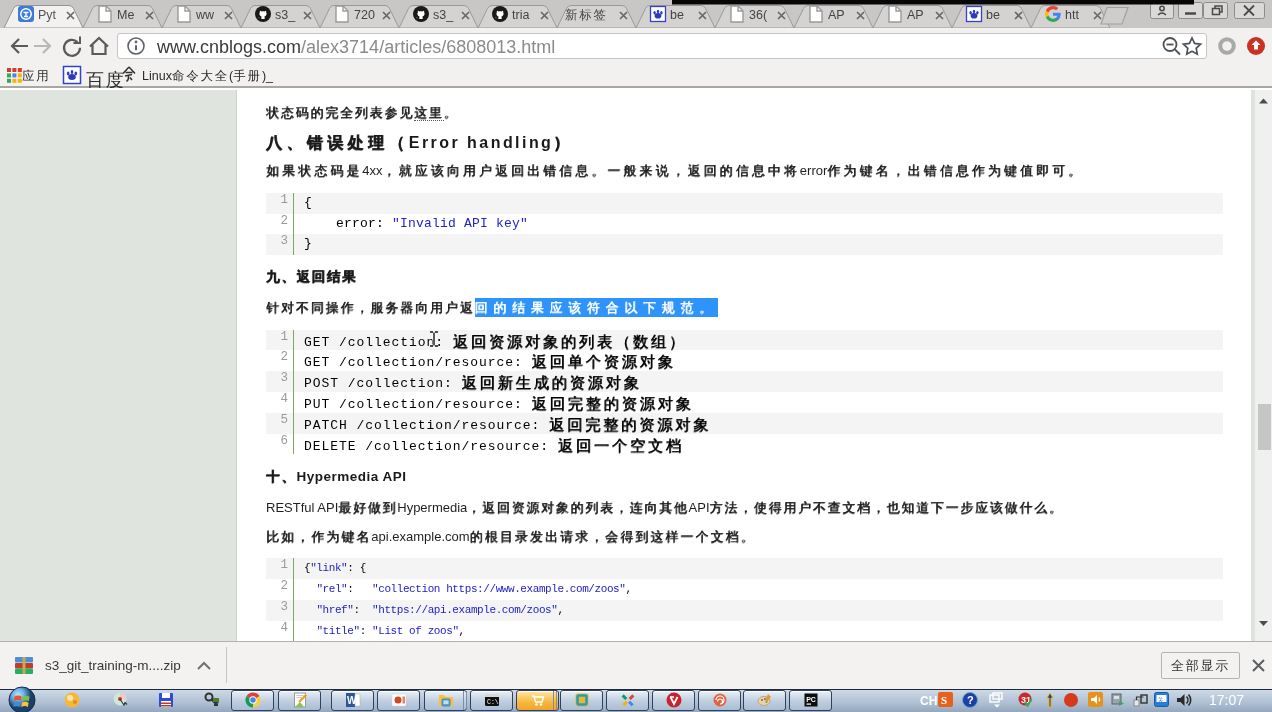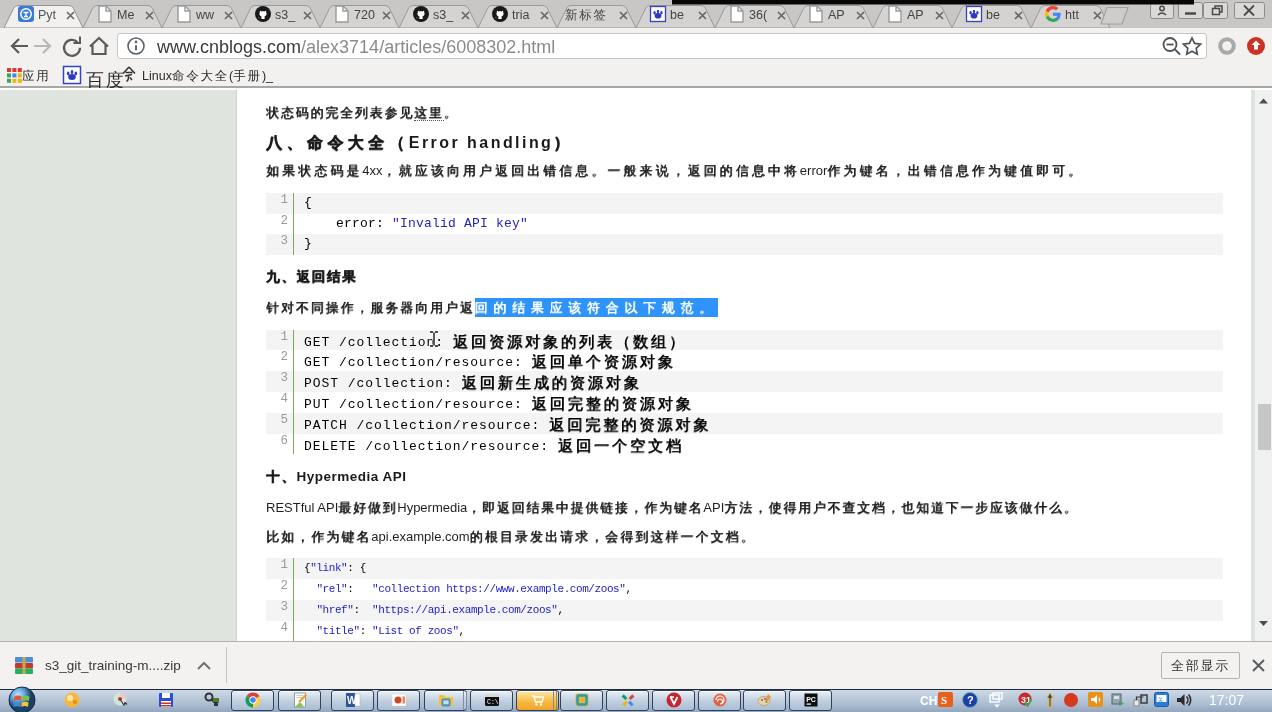--- a/index.html
+++ b/index.html
@@ -230,21 +230,21 @@
       <path d="M19,12.2 v5" stroke-width="2"></path>
       <circle cx="19" cy="9" r="0.6" fill="#5f6368"></circle>
     </g>
 <g stroke="#4e5256" stroke-width="1.8" fill="none">
       <circle cx="1053" cy="11.5" r="6.5"></circle>
       <path d="M1049.5,11.5 h7"></path>
       <path d="M1058,16.5 l5,5"></path>
     </g>
 <path d="M1075,5 l2.6,5.4 6,0.8 -4.4,4.1 1.1,5.9 -5.3,-2.9 -5.3,2.9 1.1,-5.9 -4.4,-4.1 6,-0.8 z" fill="none" stroke="#4e5256" stroke-width="1.7"></path>
 </svg>
-<div class="abs urltext" style="left:157px;top:37px">www.cnblogs.com<span class="urlgrey">/alex3714/articles/6008302.html</span></div>
+<div class="abs urltext" style="left:157px;top:37px">www.cnblogs.com<span class="urlgrey">/alex3714/articles/6808013.html</span></div>
 <svg class="abs" style="left:1215px;top:36px" width="57" height="22" xmlns="http://www.w3.org/2000/svg">
 <circle cx="12" cy="10" r="6.8" fill="none" stroke="#a9a9a9" stroke-width="4"></circle>
 <circle cx="41" cy="10" r="9" fill="#ca3225"></circle>
     <path d="M41,4.5 l4.5,4.5 h-2.5 v4.5 h-4 v-4.5 h-2.5 z" fill="#fff"></path>
 </svg>
 <div class="abs" id="bookmarks"></div>
 <svg class="abs" style="left:0;top:62px" width="300" height="26" xmlns="http://www.w3.org/2000/svg">
 <rect x="7.0" y="6.0" width="4" height="4" fill="#d93a2b"></rect>
 <rect x="12.4" y="6.0" width="4" height="4" fill="#d93a2b"></rect>
 <rect x="17.8" y="6.0" width="4" height="4" fill="#d93a2b"></rect>
@@ -264,21 +264,21 @@
 <g transform="translate(121,4)" stroke="#333" stroke-width="1.5" fill="none">
       <path d="M8,1 L2,7.5 M8,1 L14,7.5 M4.5,6.5 h7 M4,10 l7,-1.5 M7.5,10 q0.5,3.5 -2,5.5 M9,11.5 l2,2.5"></path>
     </g>
 </svg>
 <div class="abs" style="left:22px;top:68px;font-size:12.5px;color:#2a2a2a;letter-spacing:1.8px">应用</div>
 <div class="abs" style="left:86px;top:68px;font-size:18px;color:#2a2a2a;letter-spacing:1.8px">百度</div>
 <div class="abs" style="left:142px;top:68px;font-size:12.5px;color:#2a2a2a">Linux<span style="letter-spacing:1.8px">命令大全</span>(<span style="letter-spacing:1.8px">手册</span>)_</div>
 <div class="abs" id="content"></div>
 <div class="abs" id="sidebar"></div>
 <div class="abs btxt" style="left:266px;top:104px"><span class="k18">状态码的完全列表参见<span class="dotl">这里</span>。</span></div>
-<div class="abs hd1" style="left:266px;top:132.5px"><span class="hk1">八、命令大全（</span><span class="hl1">Error handling</span><span class="hk1">）</span></div>
+<div class="abs hd1" style="left:266px;top:132.5px"><span class="hk1">八、错误处理（</span><span class="hl1">Error handling</span><span class="hk1">）</span></div>
 <div class="abs btxt" style="left:266px;top:162px"><span class="k28">如果状态码是</span>4xx<span class="k28">，就应该向用户返回出错信息。一般来说，返回的信息中将</span>error<span class="k28">作为键名，出错信息作为键值即可。</span></div>
 <div class="crow codd c1" style="top:192.8px">
 <div class="cnum">1</div>
     <div class="cgl"></div>
 <div class="ctext code">{</div>
   </div>
 <div class="crow c1" style="top:213.60000000000002px">
 <div class="cnum">2</div>
     <div class="cgl"></div>
 <div class="ctext code">    error: <span class="cstr">"Invalid API key"</span></div>
@@ -314,21 +314,21 @@
 <div class="cnum">5</div>
     <div class="cgl"></div>
 <div class="ctext code">PATCH /collection/resource: <span class="cck">返回完整的资源对象</span></div>
   </div>
 <div class="crow " style="top:433.6px">
 <div class="cnum">6</div>
     <div class="cgl"></div>
 <div class="ctext code">DELETE /collection/resource: <span class="cck">返回一个空文档</span></div>
   </div>
 <div class="abs hd2" style="left:266px;top:467.5px"><span class="hk2">十、</span><span class="hl2">Hypermedia API</span></div>
-<div class="abs btxt" style="left:266px;top:499px">RESTful API<span class="k175">最好做到</span>Hypermedia<span class="k175">，即返回结果中提供链接，作为键名</span>API<span class="k175">方法，使得用户不查文档，也知道下一步应该做什么。</span></div>
+<div class="abs btxt" style="left:266px;top:499px">RESTful API<span class="k175">最好做到</span>Hypermedia<span class="k175">，返回资源对象的列表，连向其他</span>API<span class="k175">方法，使得用户不查文档，也知道下一步应该做什么。</span></div>
 <div class="abs btxt" style="left:266px;top:528px"><span class="ck">比如，作为键名</span>api.example.com<span class="ck">的根目录发出请求，会得到这样一个文档。</span></div>
 <div class="crow codd c3" style="top:558.4px">
 <div class="cnum">1</div>
     <div class="cgl"></div>
 <div class="ctext code">{<span class="cstr">"link"</span>: {</div>
   </div>
 <div class="crow c3" style="top:579.1999999999999px">
 <div class="cnum">2</div>
     <div class="cgl"></div>
 <div class="ctext code">  <span class="cstr">"rel"</span>:   <span class="cstr">"collection https://www.example.com/zoos"</span>,</div>

